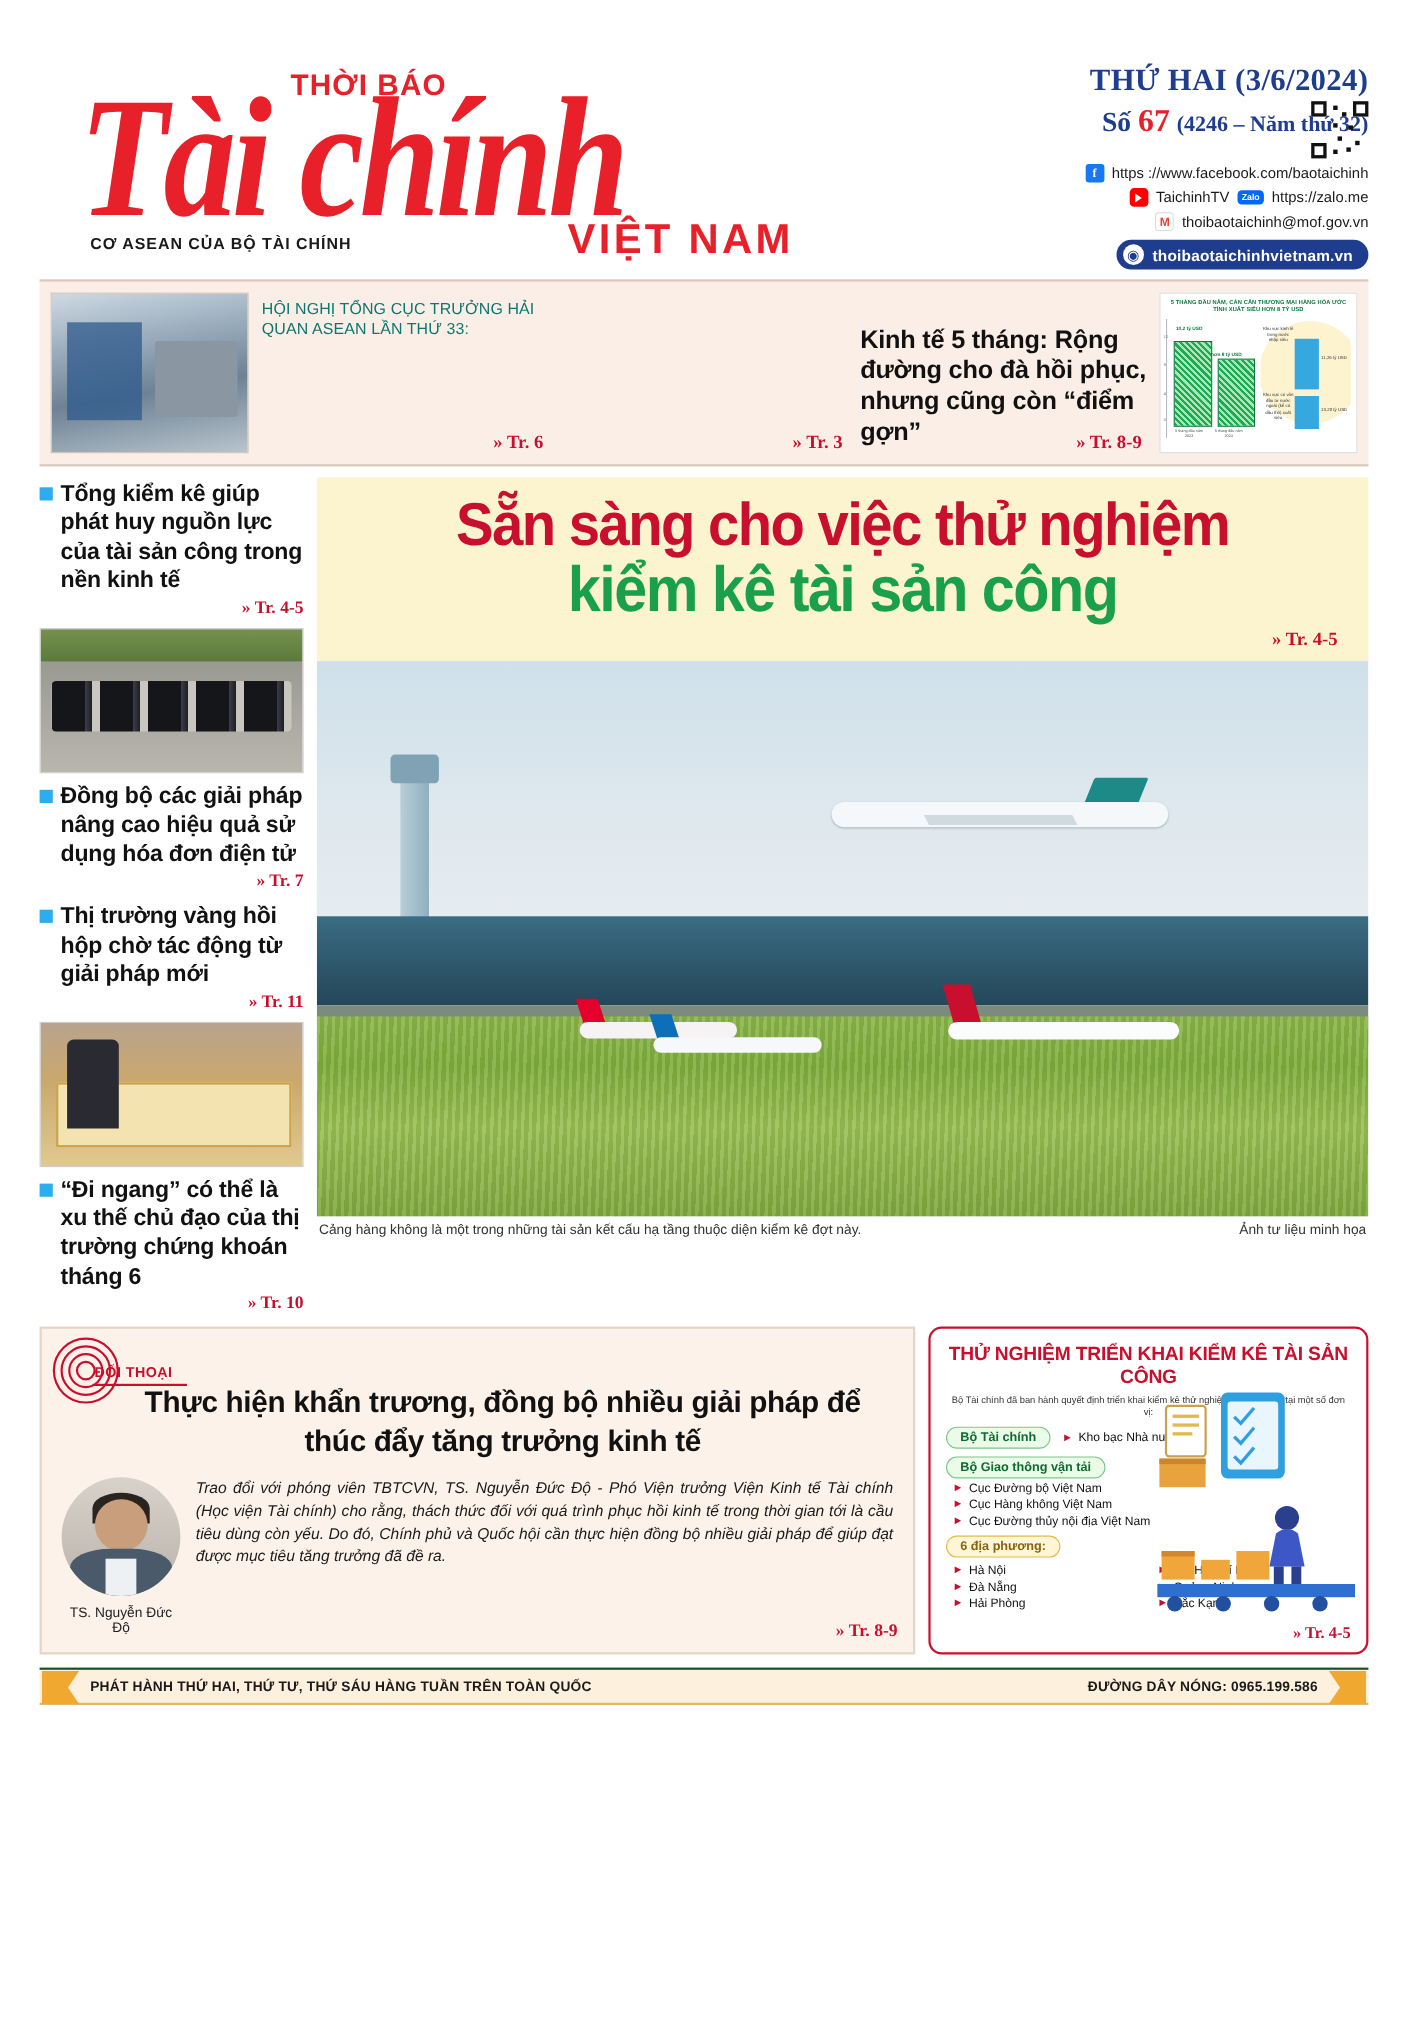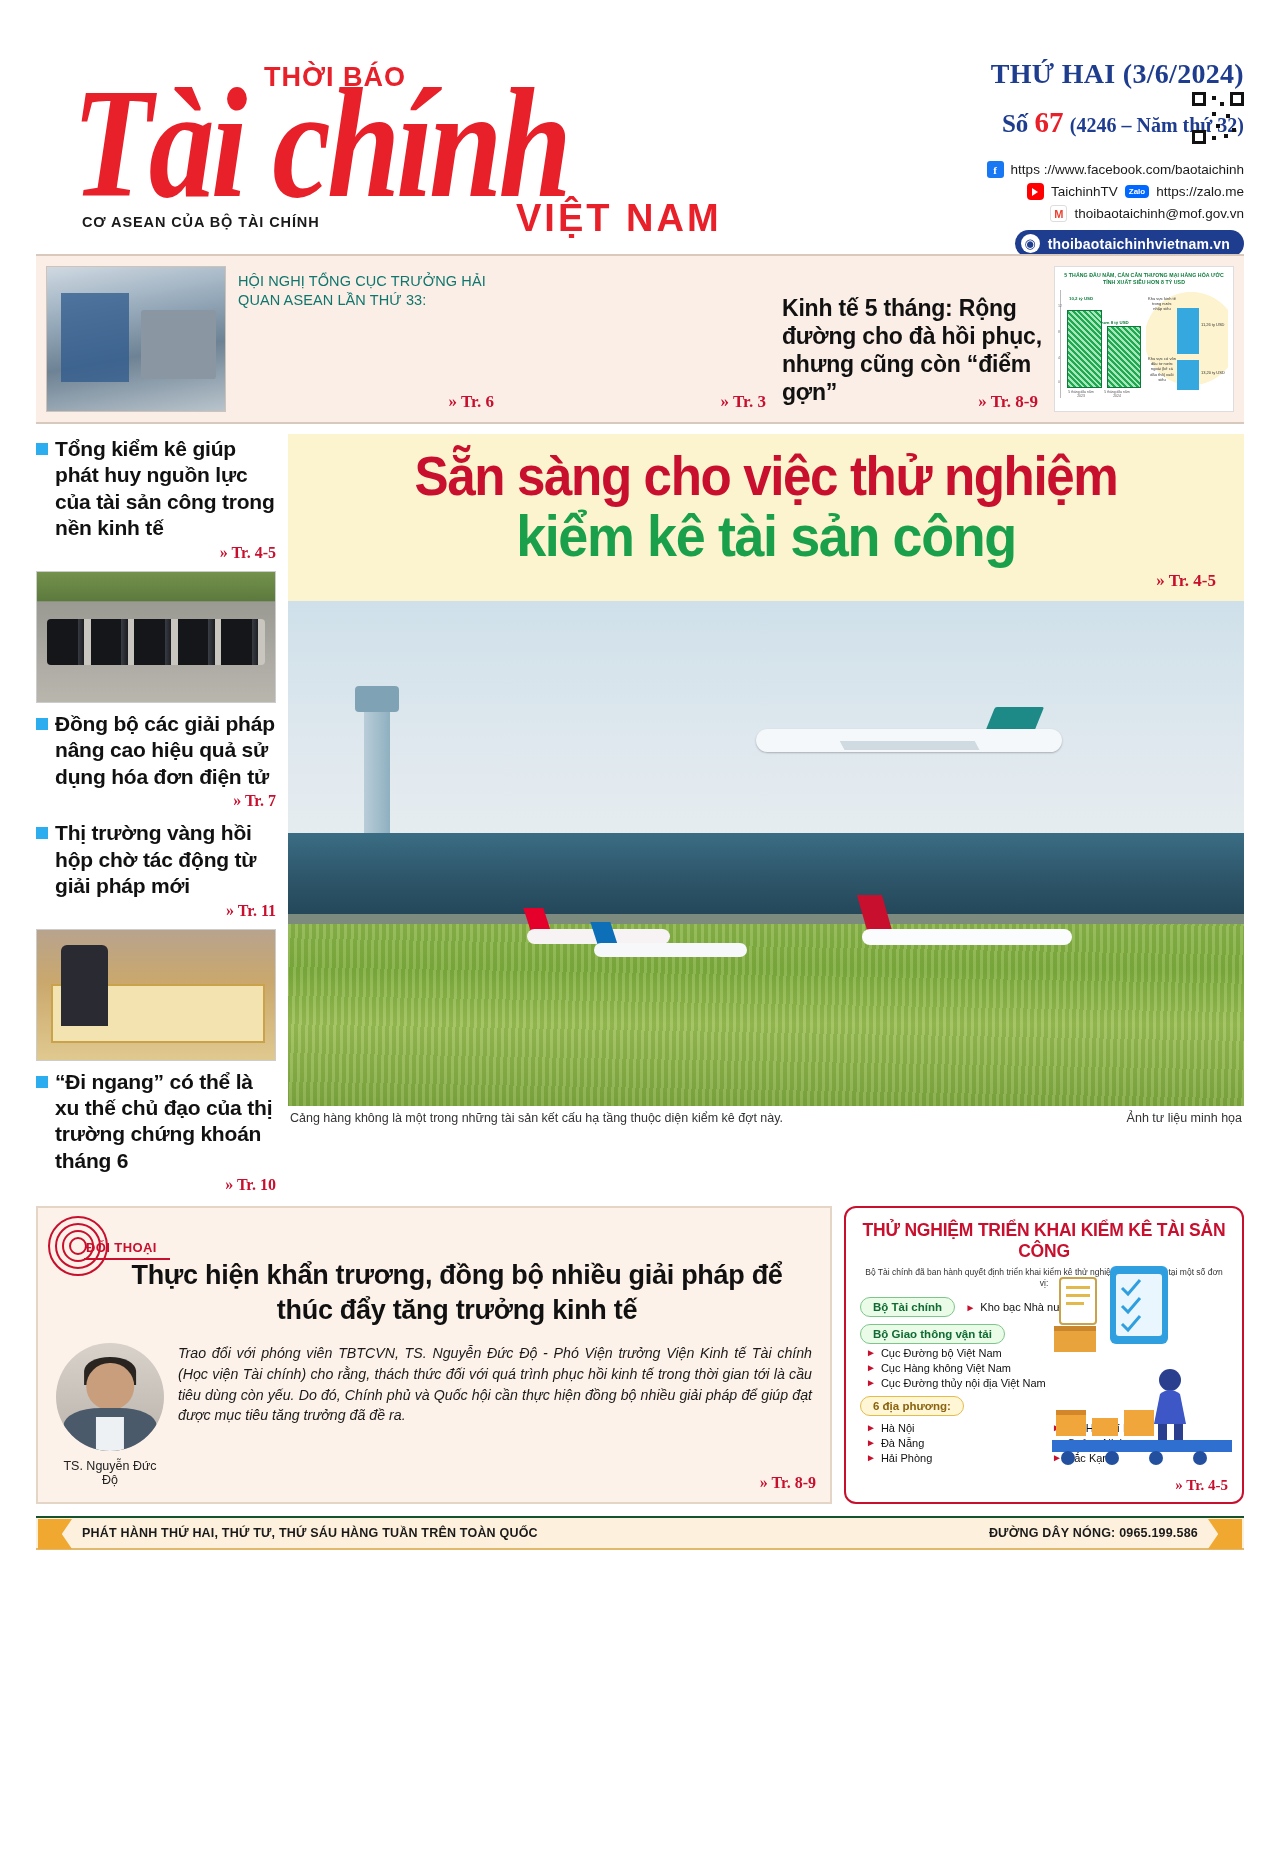--- a/index.html
+++ b/index.html
@@ -36,21 +36,21 @@
     position:absolute; left: 46px; top: 200px;
     font-size: 14.5px; font-weight: 600; letter-spacing: .9px; color:#1a1a1a;
   }
   .mast-right { position:relative; width: 440px; padding-top: 8px; }
   .date-line {
     text-align:right; font-family:"Liberation Serif", serif; font-weight:700;
     font-size: 28px; color:#1f3d8f; letter-spacing:.3px; margin-top:36px;
   }
   .issue-line {
     text-align:right; font-family:"Liberation Serif", serif; font-weight:700;
-    font-size: 25px; color:#1f3d8f; margin-top: 16px;
+    font-size: 25px; color:#1f3d8f; margin-top: 4px;
   }
   .issue-line .num { color:#e8202a; font-size: 29px; }
   .issue-line .small { font-size: 20px; }
   .social { margin-top: 22px; }
   .srow { display:flex; align-items:center; justify-content:flex-start; gap:7px; margin-bottom: 5px; font-size: 13.5px; color:#1a1a1a; }
   .srow.r2 { gap: 7px; }
   .ico { width:17px; height:17px; border-radius:3px; display:inline-flex; align-items:center; justify-content:center; flex:0 0 auto; font-size:11px; font-weight:700; color:#fff;}
   .ico.fb { background:#1877f2; font-family:"Liberation Serif",serif; }
   .ico.yt { background:#ff0000; border-radius:4px; }
   .ico.yt::after{content:""; width:0;height:0;border-left:6px solid #fff;border-top:4px solid transparent;border-bottom:4px solid transparent;}

